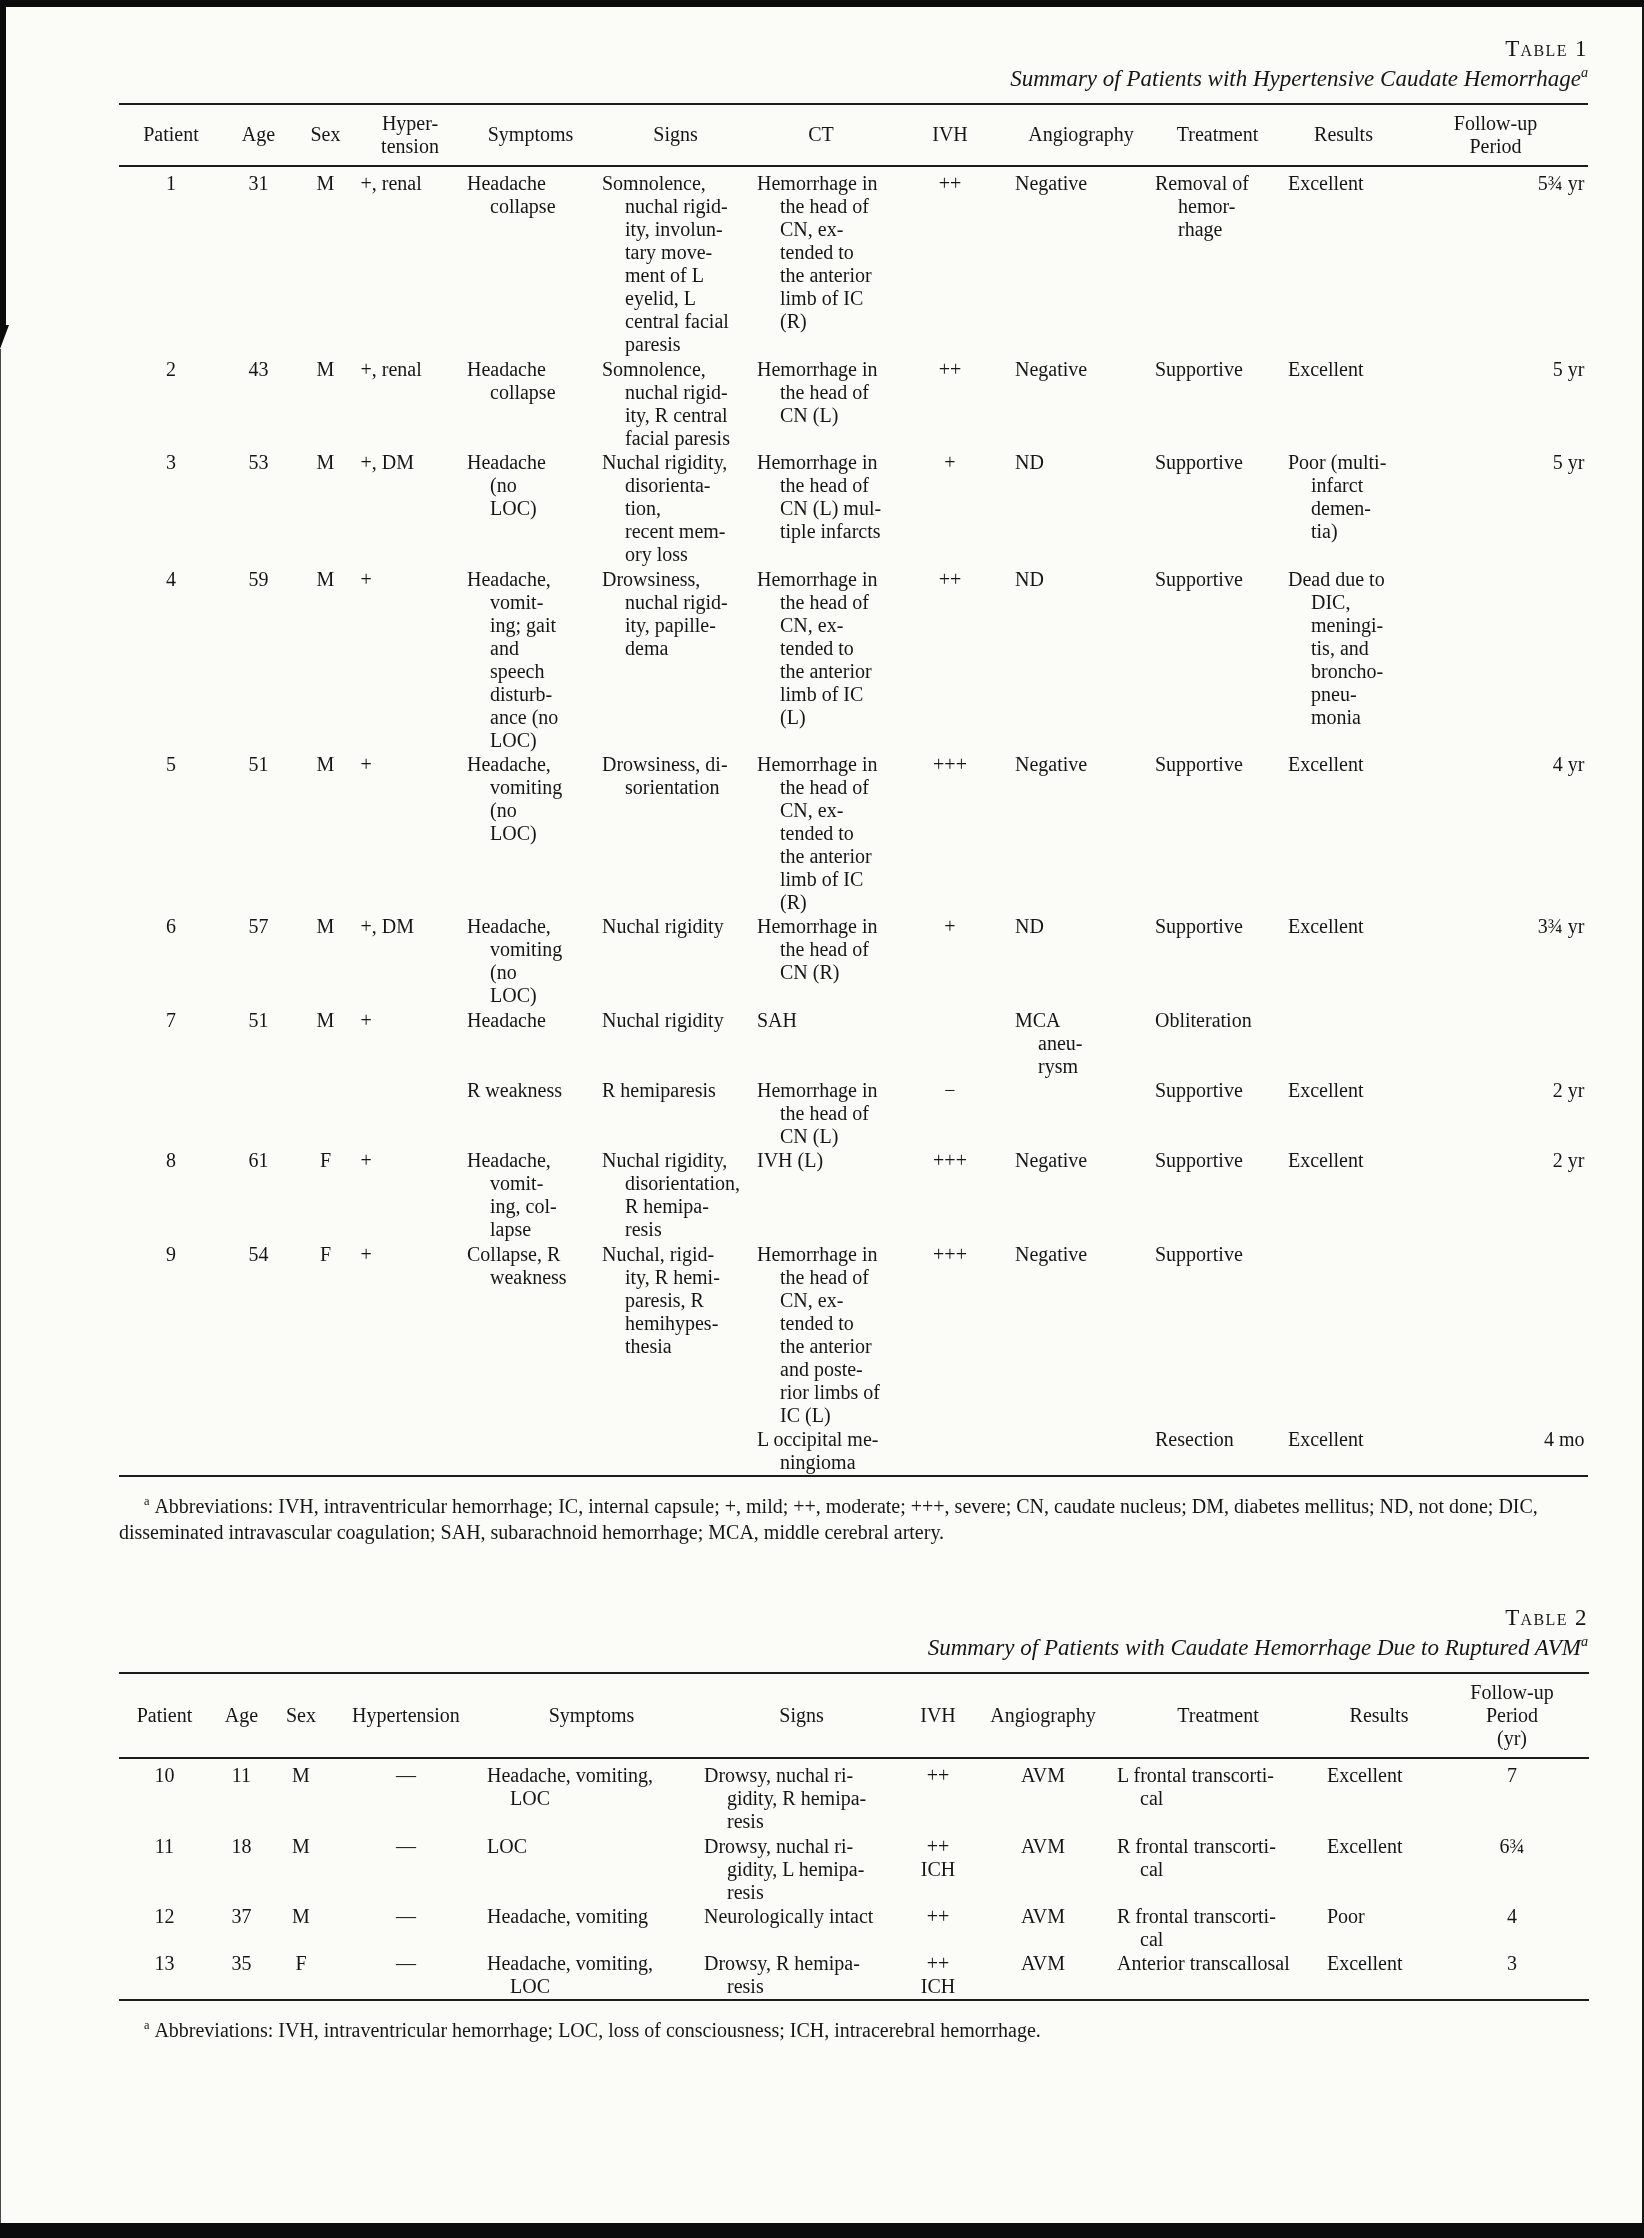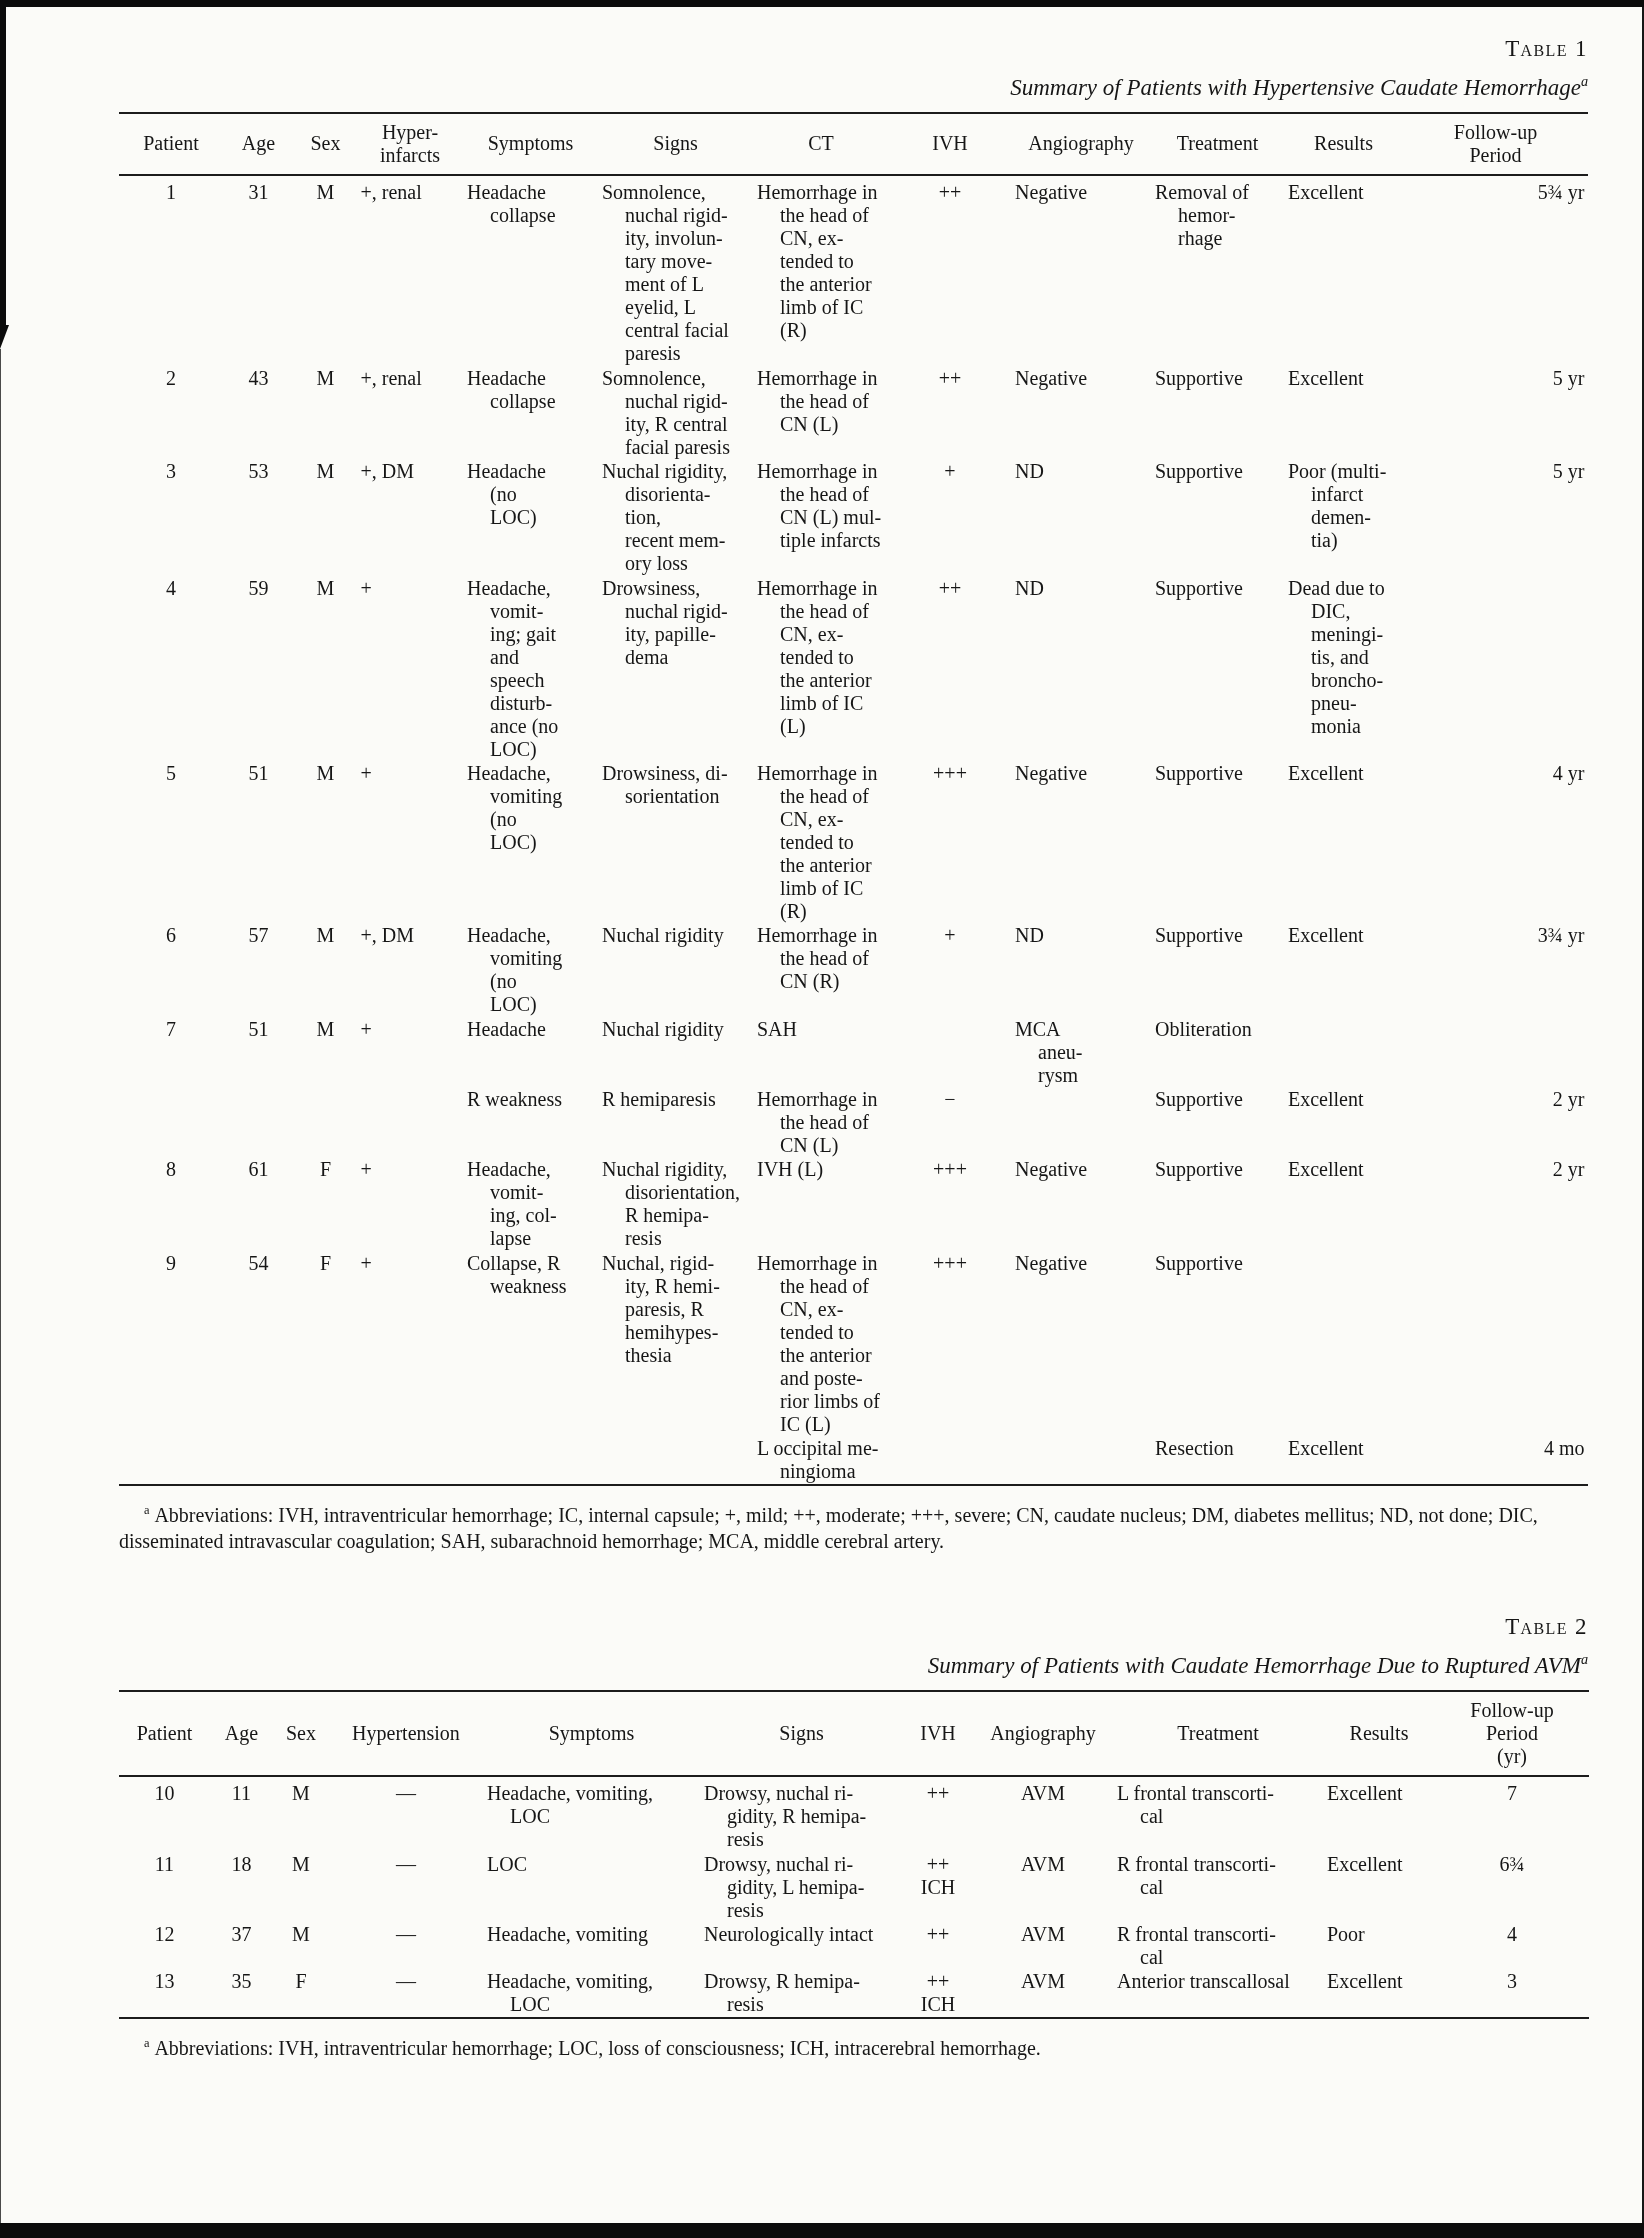--- a/index.html
+++ b/index.html
@@ -21,21 +21,21 @@
   .content{position:absolute;left:119px;top:0;width:1469px;}
 
   .page-header{margin-top:134px;display:flex;justify-content:space-between;align-items:baseline;}
   .ph-left{font-size:31.5px;letter-spacing:0.7px;}
   .ph-left .num{margin-right:49px;}
   .ph-right{font-size:29px;font-style:italic;}
 
   .caption{text-align:right;}
   .cap1{margin-top:36px;}
   .cap-label{font-size:23px;font-variant:small-caps;letter-spacing:1.4px;}
-  .cap-sub{font-size:23px;font-style:italic;margin-top:11px;}
+  .cap-sub{font-size:23px;font-style:italic;margin-top:2px;}
   sup{font-size:0.62em;}
 
   table{border-collapse:collapse;table-layout:fixed;width:1469px;
         border-top:2.8px solid #1c1c1c;border-bottom:2.8px solid #1c1c1c;}
   .tbl1{margin-top:11.2px;}
   .tbl2{margin-top:11.2px;}
   th{font-weight:normal;font-size:20px;line-height:23px;text-align:center;vertical-align:middle;
      padding:7px 2.8px;border-bottom:2.1px solid #1c1c1c;white-space:pre-line;}
   td{font-size:20px;line-height:23px;vertical-align:top;padding:0.7px 3.5px;white-space:pre-line;}
   td.c{text-align:center;}
@@ -82,21 +82,21 @@
           <col style="width: 133px;">
           <col style="width: 119px;">
           <col style="width: 185px;">
         </colgroup>
         <thead>
           <tr>
             <th>Patient</th>
             <th>Age</th>
             <th>Sex</th>
             <th>Hyper-
-infarcts</th>
+tension</th>
             <th>Symptoms</th>
             <th>Signs</th>
             <th>CT</th>
             <th>IVH</th>
             <th>Angiography</th>
             <th>Treatment</th>
             <th>Results</th>
             <th>Follow-up
 Period</th>
           </tr>

